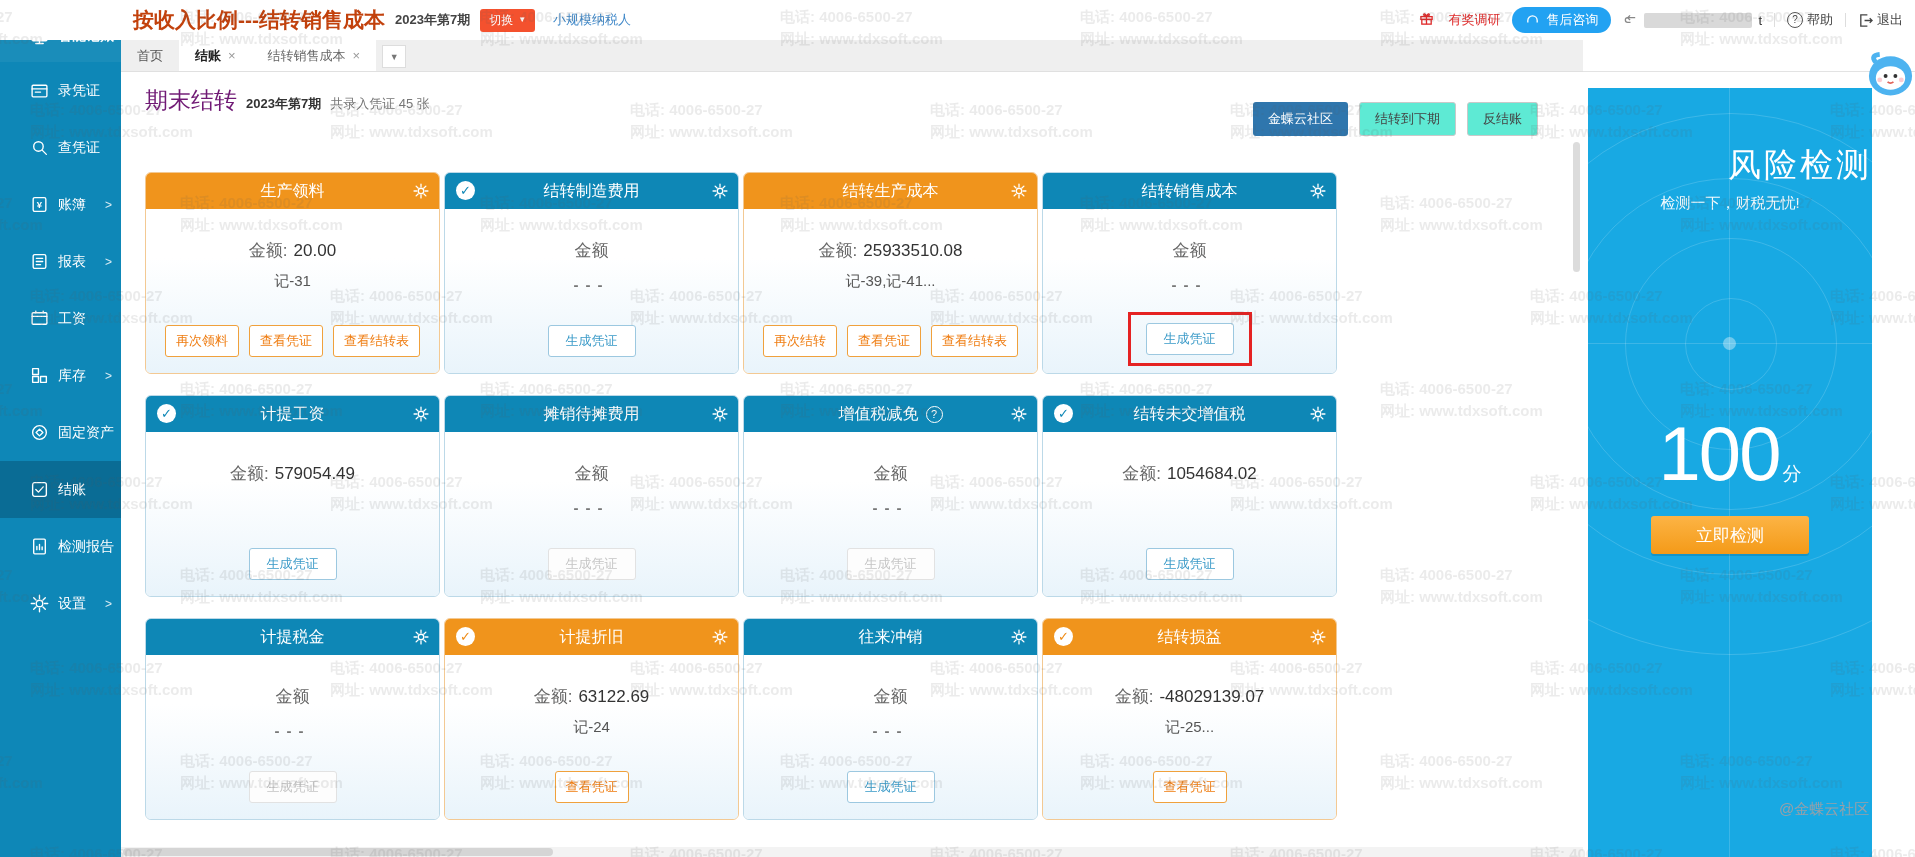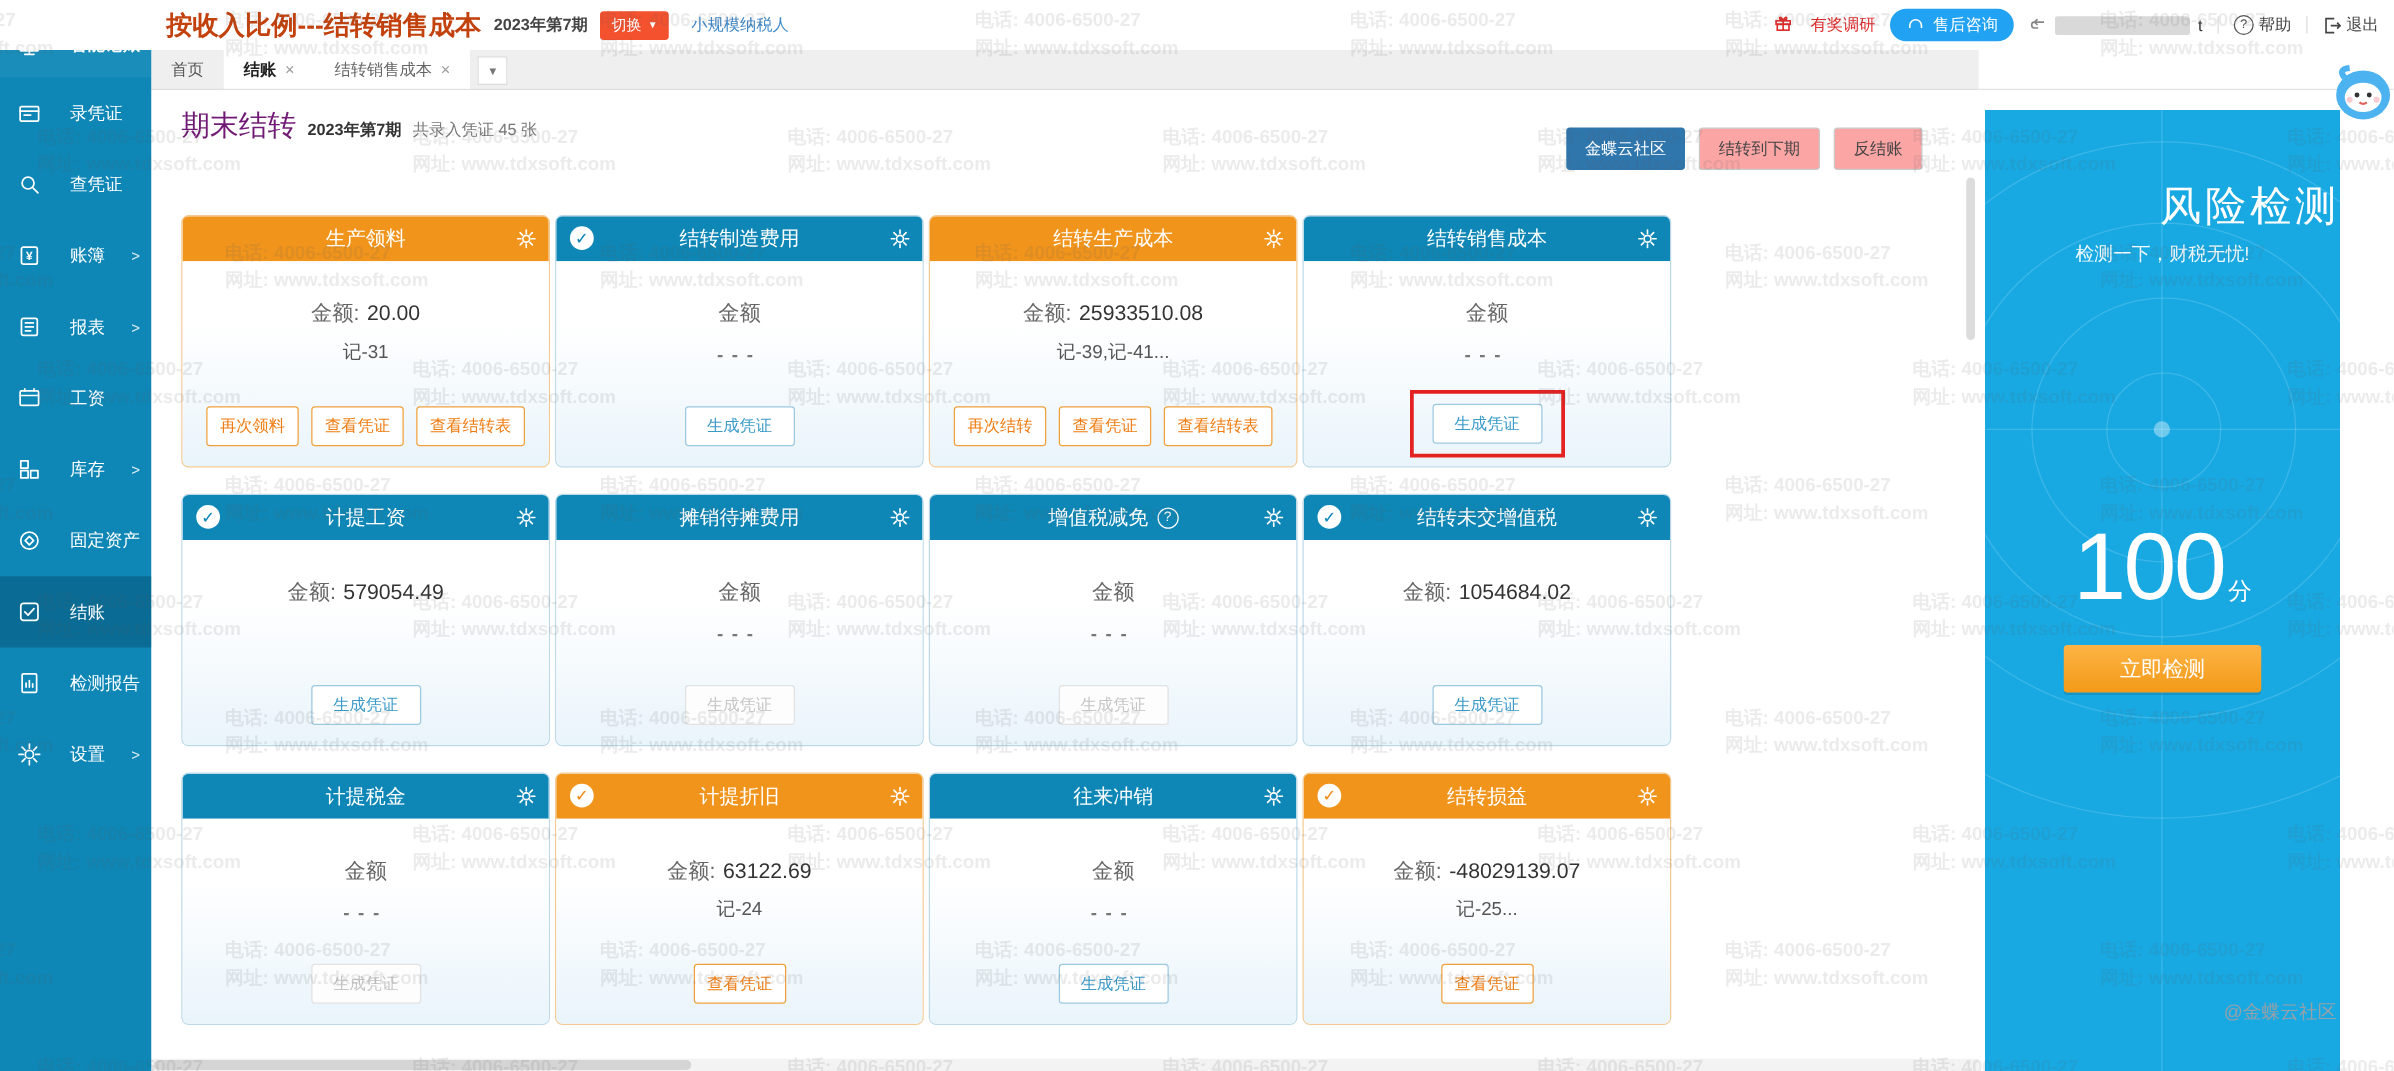--- a/index.html
+++ b/index.html
@@ -20,21 +20,21 @@
   .userwrap{display:flex;align-items:center;gap:6px}
   .userblur{width:108px;height:15px;background:#d9d9d9;border-radius:2px}
   .sep{width:1px;height:14px;background:#ddd}
   .iconbtn{display:flex;align-items:center;gap:4px;color:#444;cursor:pointer}
   .qcircle{width:14px;height:14px;border:1.5px solid #555;border-radius:50%;font-size:10px;line-height:13px;text-align:center;display:inline-block}
   .tb-ic{width:15px;height:15px}
   .tb-ic *{fill:none;stroke-width:1.4}
 
   
   .sidebar{position:absolute;left:0;top:10px;width:121px;height:847px;background:#0e87b7;z-index:4}
-  .side-item{height:57px;display:flex;align-items:center;gap:23px;padding:0 10px 0 14px;color:#fff;font-size:14px;position:relative;cursor:pointer;white-space:nowrap}
+  .side-item{height:57px;display:flex;align-items:center;gap:9px;padding:0 10px 0 30px;color:#fff;font-size:14px;position:relative;cursor:pointer;white-space:nowrap}
   .side-item.brand{height:52px;font-weight:700;background:rgba(255,255,255,0.05)}
   .side-item.active{background:rgba(0,40,60,0.28)}
   .side-item .arr{position:absolute;right:9px;font-size:12px;opacity:.85}
   .sicon{width:19px;height:19px;flex:none}
   .sicon *{fill:none;stroke:#fff;stroke-width:1.3;stroke-linecap:round;stroke-linejoin:round}
   .sicon text{fill:#fff;stroke:none;font-size:9px;font-weight:700}
 
   
   .tabbar{position:absolute;left:121px;top:40px;width:1462px;height:31px;background:#efefef;border-bottom:1px solid #e0e0e0;display:flex;align-items:stretch;z-index:3}
   .tab{display:flex;align-items:center;gap:7px;padding:0 16px;font-size:13px;color:#555;cursor:pointer}
@@ -45,21 +45,21 @@
   .hairline{position:absolute;left:1583px;top:71px;width:332px;height:1px;background:#e3e3e3}
 
   
   .main{position:absolute;left:121px;top:72px;width:1462px;height:785px;background:#fff}
   .mh-title{position:absolute;left:24px;top:13px;display:flex;align-items:baseline;gap:9px}
   .mh-big{font-size:23px;font-weight:400;color:#701a75}
   .mh-period{font-size:13px;font-weight:700;color:#333}
   .mh-count{font-size:13px;color:#777}
   .mh-btns{position:absolute;right:45px;top:30px;display:flex;gap:11px}
   .btn-primary{background:#2f76ad;color:#fff;border:none;font-size:13px;padding:7px 15px;border-radius:3px;cursor:pointer}
-  .btn-plain{background:#fca5a5;color:#444;border:1px solid #c9c9c9;font-size:13px;padding:7px 15px;border-radius:3px;cursor:pointer}
+  .btn-plain{background:#5eead4;color:#444;border:1px solid #c9c9c9;font-size:13px;padding:7px 15px;border-radius:3px;cursor:pointer}
 
   
   .cards{position:absolute;left:24px;top:100px;display:grid;grid-template-columns:repeat(4,295px);grid-auto-rows:202px;column-gap:4px;row-gap:21px}
   .card{position:relative;border-radius:6px;overflow:hidden;border:1px solid #ddd;background:#fff}
   .card.orange{border-color:#f3c993}
   .card.blue{border-color:#bcd9e8}
   .card-head{height:36px;position:relative;display:flex;align-items:center;justify-content:center;color:#fff;font-size:16px}
   .card.orange .card-head{background:#f0941c}
   .card.blue .card-head{background:#0e87b6}
   .card-body{position:absolute;left:0;right:0;top:36px;bottom:0;background:linear-gradient(180deg,#ffffff 30%,#e9f4fb 100%);display:flex;flex-direction:column;align-items:center}

